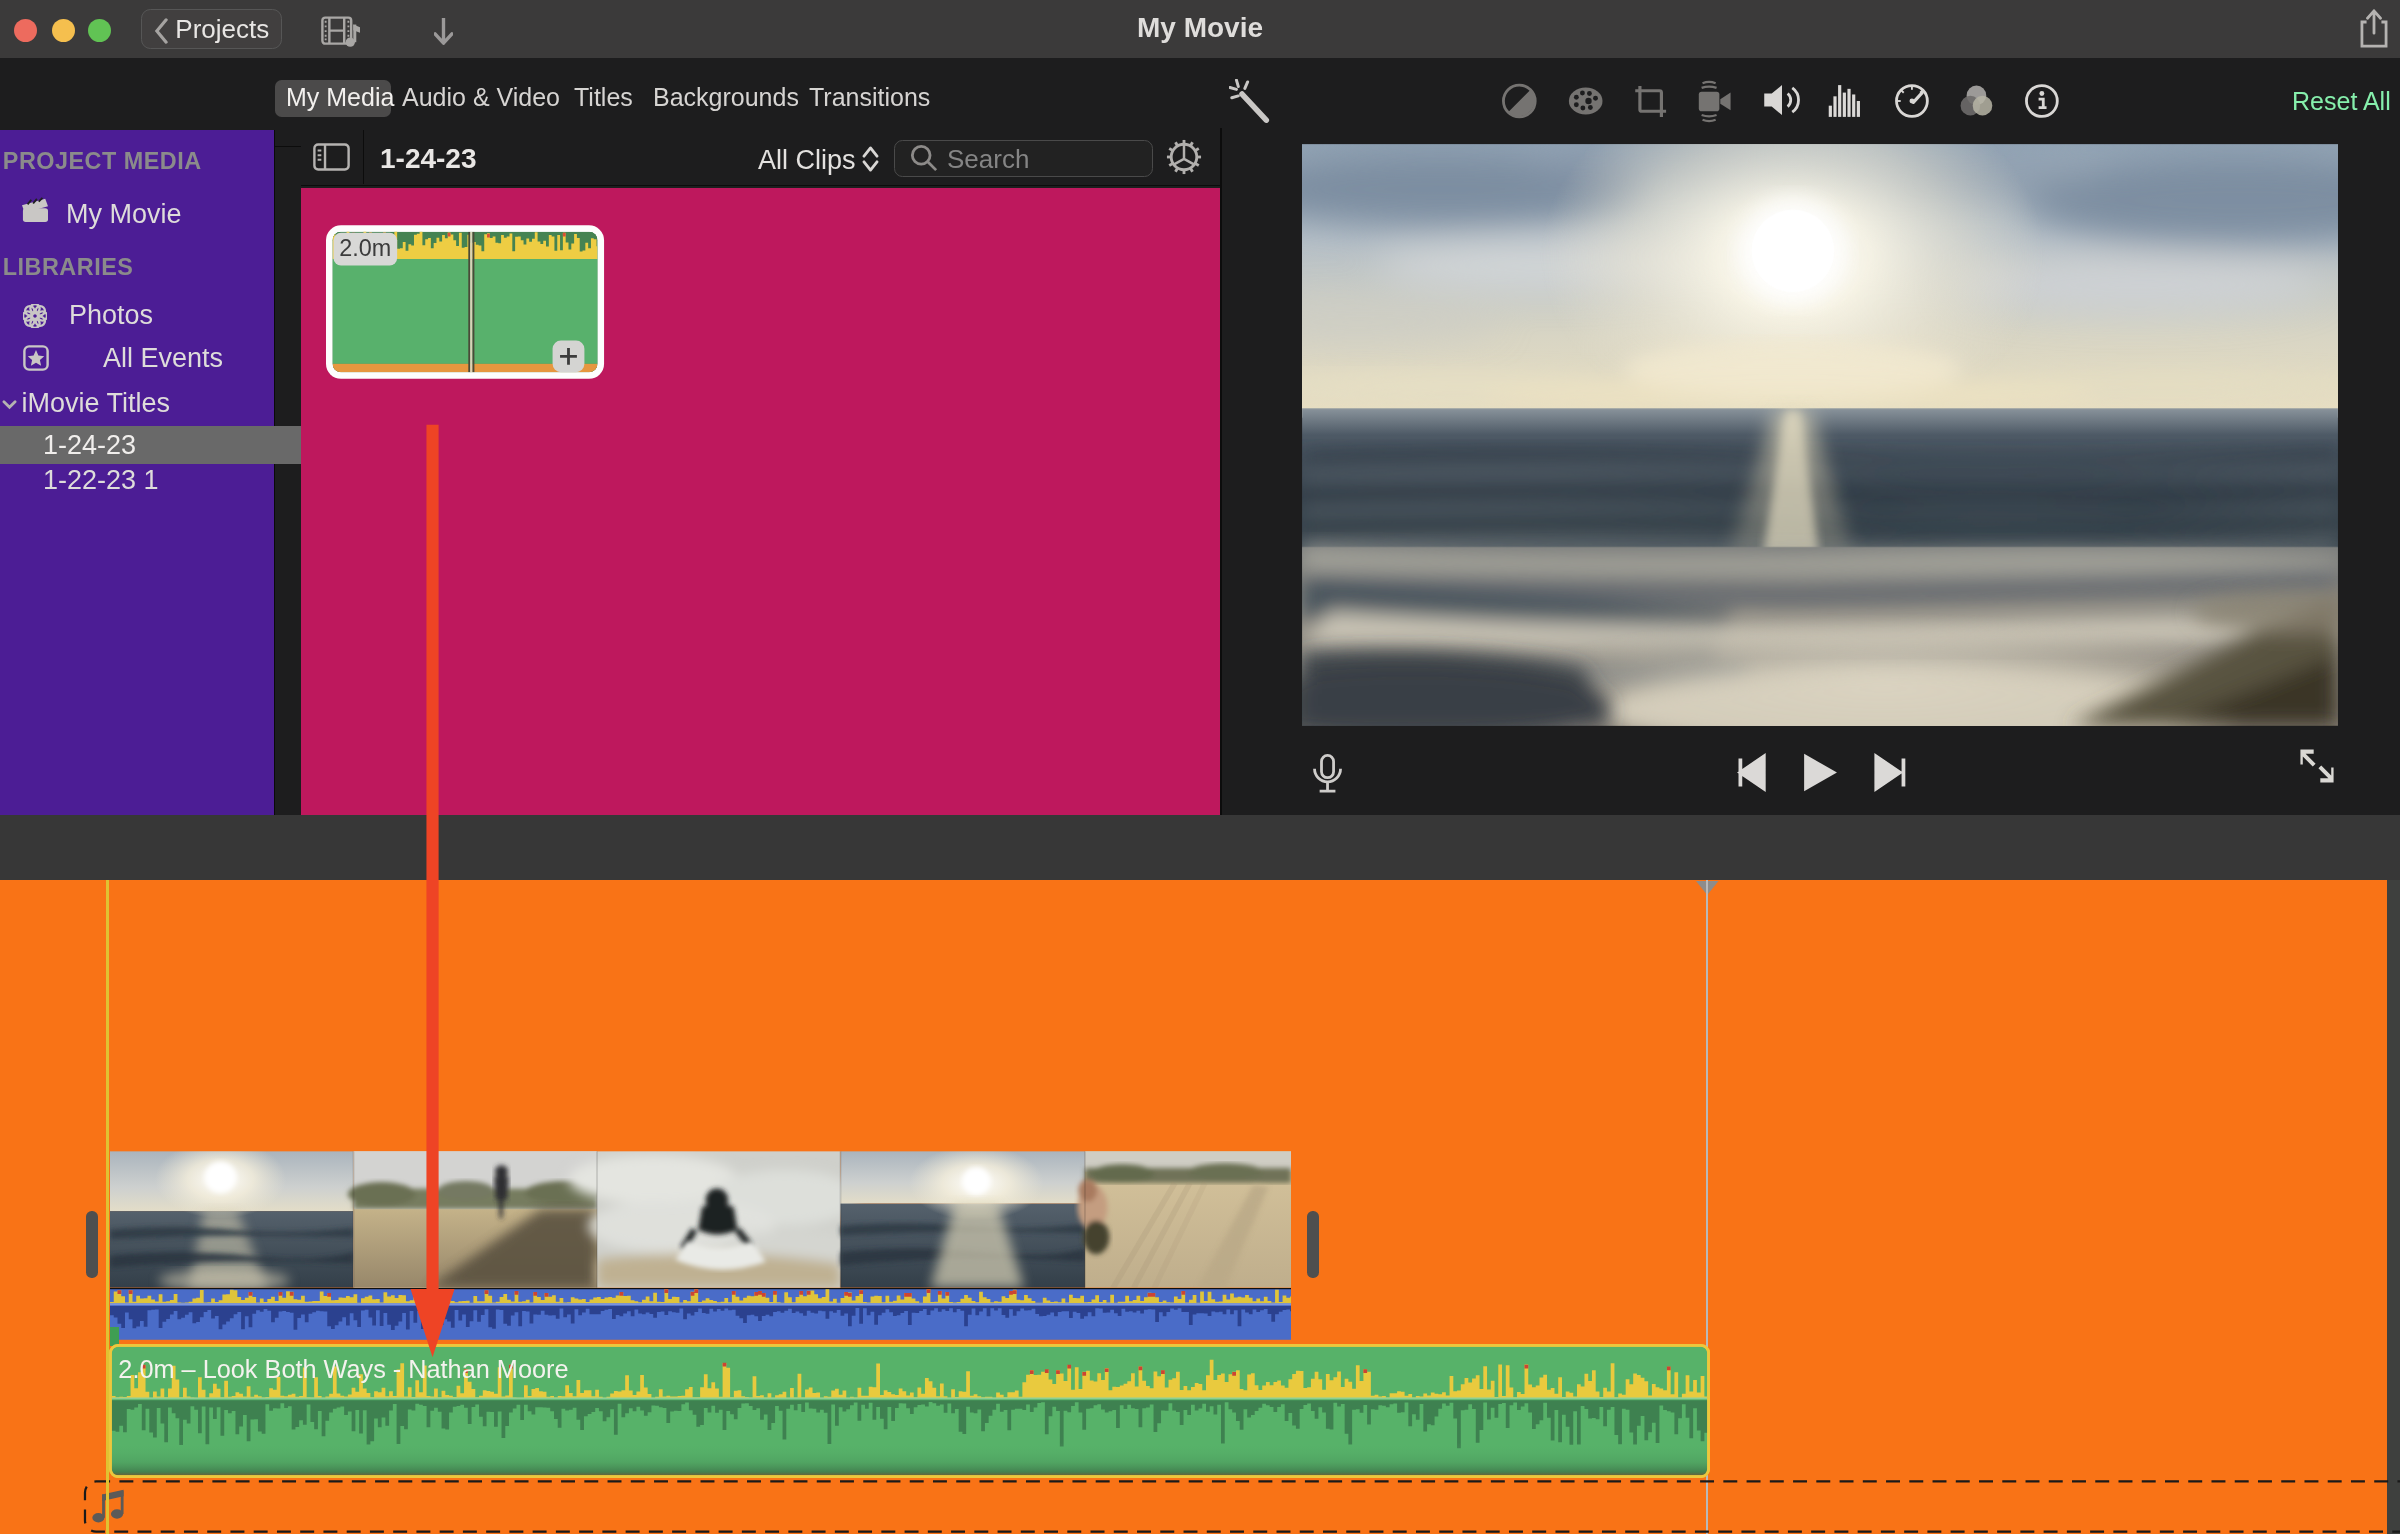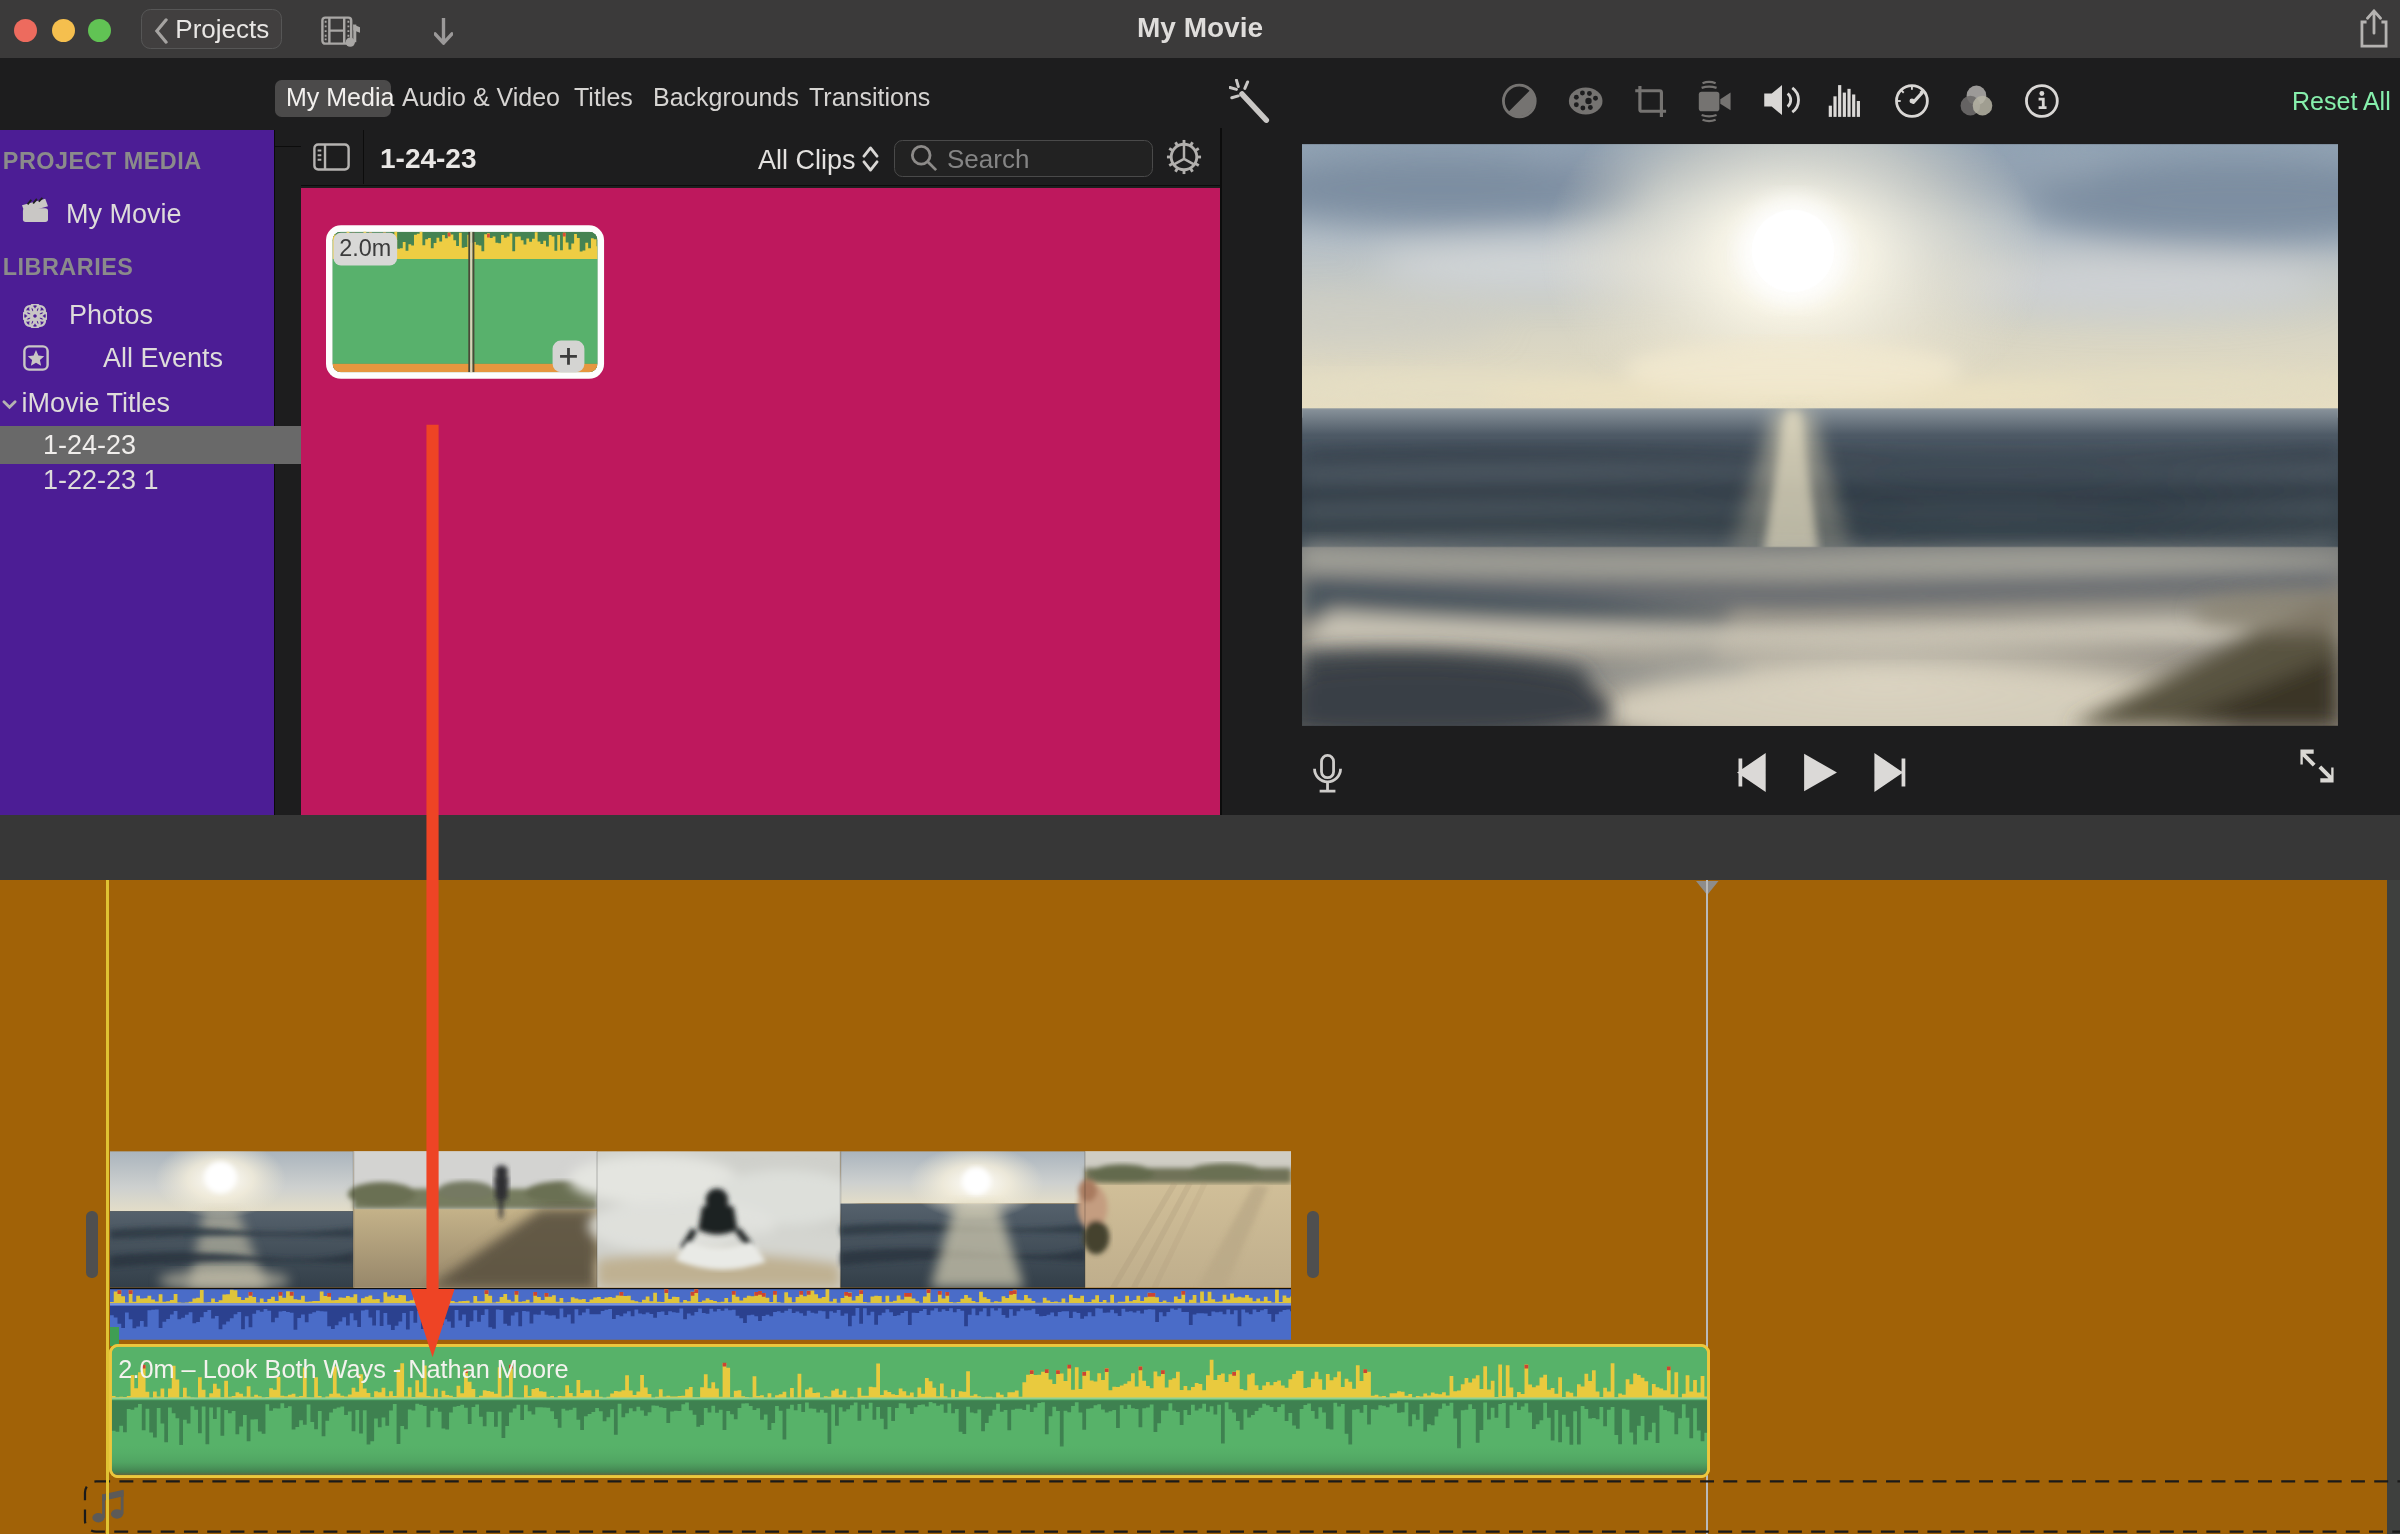--- a/index.html
+++ b/index.html
@@ -36,21 +36,21 @@
 #mcontent{left:301px;top:130px;width:919px;height:627px;background:#be185d}
 
 #viewer{left:1222px;top:0;width:1179px;height:757px;background:#1d1d1e}
 #resetall{right:10.3px;top:29px;font-size:25px;color:#86efac}
 
 #tcbar{left:0;top:815px;width:2400px;height:65px;background:#3b3a3a;border-top:3.7px solid #111;border-bottom:1.9px solid #282828}
 #tctime{left:0;top:15px;width:2400px;text-align:center;font-size:27px;color:#e8e6e4}
 #tctime .dim{color:#8e8c8a}
 #settings{right:18px;top:15px;font-size:28px;color:#d6d4d2}
 
-#timeline{left:0;top:880px;width:2400px;height:655px;background:#a16207}
+#timeline{left:0;top:880px;width:2400px;height:655px;background:#f97316}
 #scrollstrip{right:0;top:0;width:13px;height:655px;background:#3e403e}
 .handle{width:12px;height:67px;background:#4f4f4f;border-radius:5.6px;top:331px}
 #yline{left:106px;top:0;width:2.8px;height:655px;background:#e0c232}
 #playhead-line{left:1706px;top:0;width:1.9px;height:655px;background:#b9b9b9}
 </style></head><body>
 <div id="page">
     <div id="titlebar" class="abs">
       <div id="tlr" class="abs tl"></div>
       <div id="tly" class="abs tl"></div>
       <div id="tlg" class="abs tl"></div>

